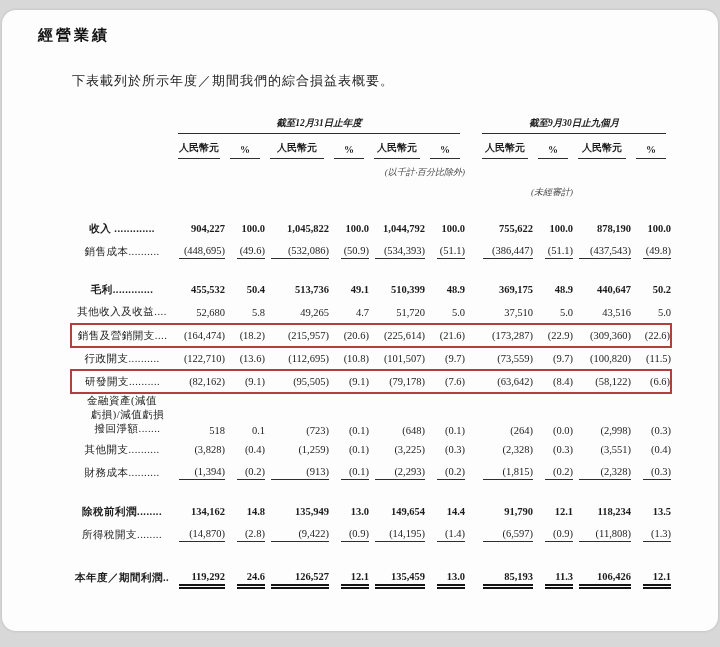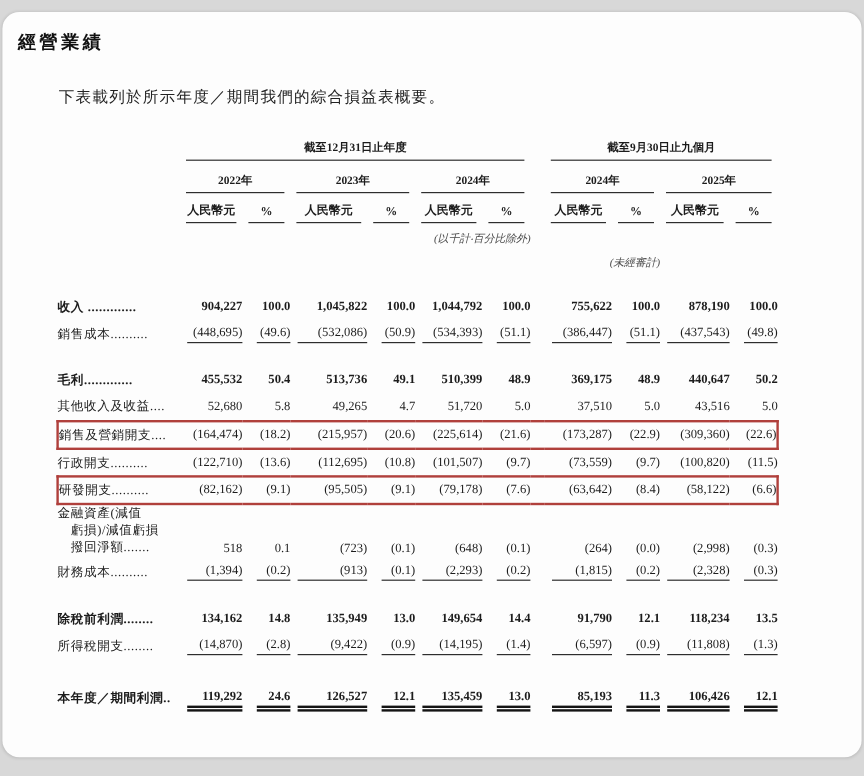--- a/index.html
+++ b/index.html
@@ -13,21 +13,21 @@
     background:#d8d8d8;
     font-family:"Liberation Serif","DejaVu Serif",serif;
     color:var(--ink);
     overflow:hidden;
   }
   .card{
     margin:10px 2px 10px 2px;
     background:#fdfdfd;
     border-radius:14px;
     height:621px;
-    padding:16px 0 0 13px;
+    padding:16px 0 0 36px;
     box-sizing:border-box;
     box-shadow:0 0 3px rgba(0,0,0,0.15);
   }
   .title{
     font-size:15px;font-weight:700;letter-spacing:3px;color:#111;
   }
   .intro{
     margin:27px 0 16px 34px;
     font-size:13px;letter-spacing:1px;color:#222;
   }
@@ -42,33 +42,33 @@
     padding:0;margin:0;
     white-space:nowrap;
     font-weight:400;
     color:var(--ink);
   }
   th{font-weight:700;font-size:9.5px;}
   td.num,td.pct,th.num,th.pct{text-align:right;}
   tr.datarow{height:23px;}
   tr.b td{font-weight:700;}
   .lbl{
-    text-align:left;
+    text-align:center;
     white-space:pre-line;
     font-size:10.5px;
     letter-spacing:0.5px;
   }
   
   .uline{
     border-bottom:1px solid var(--line);
     padding-bottom:3px;
     margin:0 5px;
     text-align:center;
   }
-  th.grp{height:22px;vertical-align:bottom;}
+  th.grp{height:22px;vertical-align:bottom;font-style:italic;}
   th.yr{height:27px;vertical-align:bottom;font-size:9.5px;}
   th.un{height:25px;vertical-align:bottom;font-size:10px;}
   tr.noterow th{font-weight:400;font-style:italic;font-size:9px;color:#4a4a4a;text-align:right;height:20px;vertical-align:bottom;}
   
   .ln{
     display:block;
     margin-left:6px;
     border-bottom:1px solid var(--line);
     padding-bottom:2px;
     text-align:right;
@@ -119,39 +119,20 @@
         <th class="grp" colspan="6">
           <div class="uline">截至12月31日止年度</div>
         </th>
         <th></th>
         <th class="grp" colspan="4">
           <div class="uline">截至9月30日止九個月</div>
         </th>
       </tr>
       <tr>
         <th></th>
-        <th class="yr" colspan="2">
-            <div class="uline">2022年</div>
-          </th>
-        <th class="yr" colspan="2">
-            <div class="uline">2023年</div>
-          </th>
-        <th class="yr" colspan="2">
-            <div class="uline">2024年</div>
-          </th>
-        <th></th>
-        <th class="yr" colspan="2">
-            <div class="uline">2024年</div>
-          </th>
-        <th class="yr" colspan="2">
-            <div class="uline">2025年</div>
-          </th>
-      </tr>
-      <tr>
-        <th></th>
         <th class="un">
             <div class="uline">人民幣元</div>
           </th>
         <th class="un">
             <div class="uline">%</div>
           </th>
         <th class="un">
             <div class="uline">人民幣元</div>
           </th>
         <th class="un">
@@ -327,20 +308,34 @@
           <td class="pct">(0.1)</td>
           <td class="num">(648)</td>
           <td class="pct">(0.1)</td>
           <td></td>
           <td class="num">(264)</td>
           <td class="pct">(0.0)</td>
           <td class="num">(2,998)</td>
           <td class="pct">(0.3)</td>
         </tr>
         <tr class="datarow">
+          <td class="lbl">其他開支..........</td>
+          <td class="num">(3,828)</td>
+          <td class="pct">(0.4)</td>
+          <td class="num">(1,259)</td>
+          <td class="pct">(0.1)</td>
+          <td class="num">(3,225)</td>
+          <td class="pct">(0.3)</td>
+          <td></td>
+          <td class="num">(2,328)</td>
+          <td class="pct">(0.3)</td>
+          <td class="num">(3,551)</td>
+          <td class="pct">(0.4)</td>
+        </tr>
+        <tr class="datarow">
           <td class="lbl">財務成本..........</td>
           <td class="num">
             <span class="ln">(1,394)</span>
           </td>
           <td class="pct">
             <span class="ln">(0.2)</span>
           </td>
           <td class="num">
             <span class="ln">(913)</span>
           </td>

